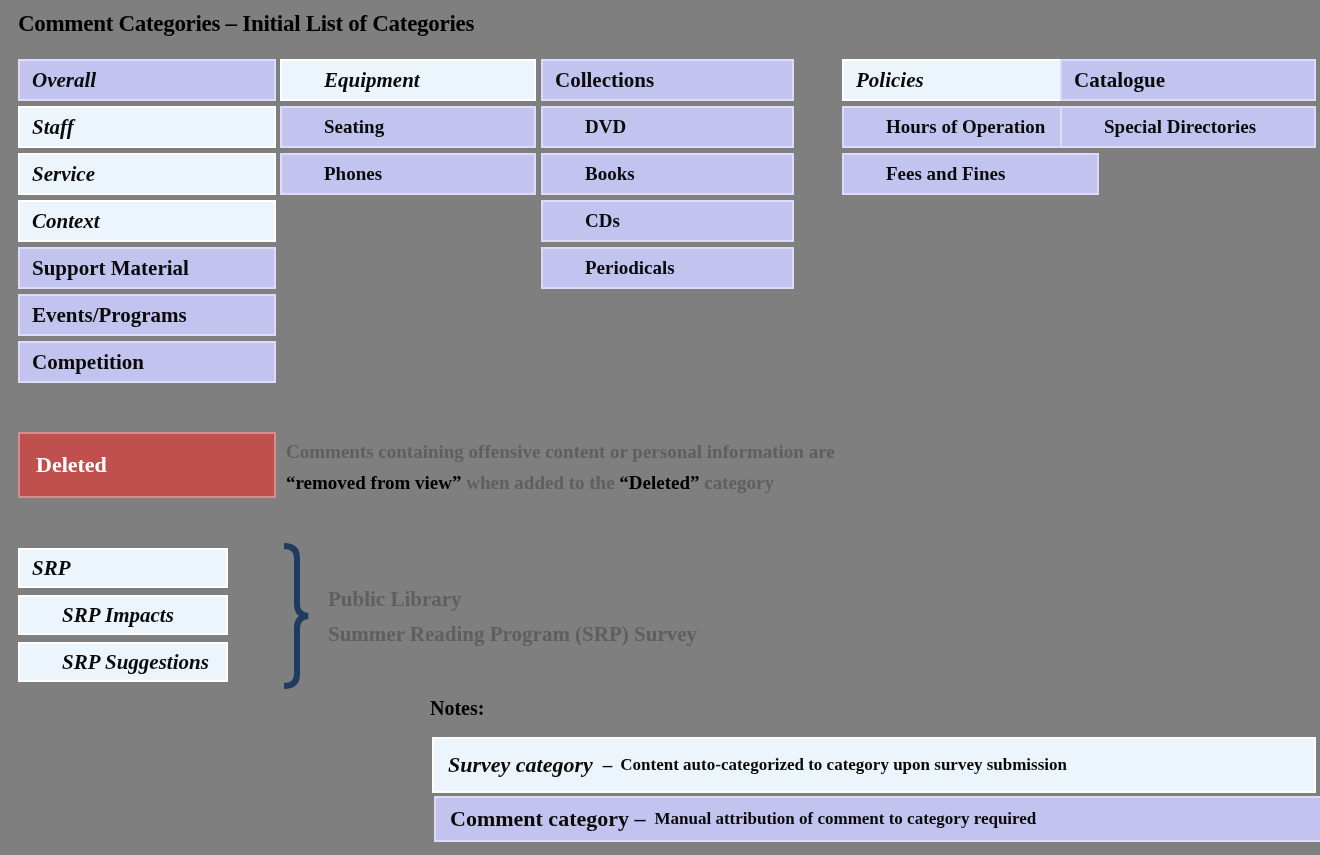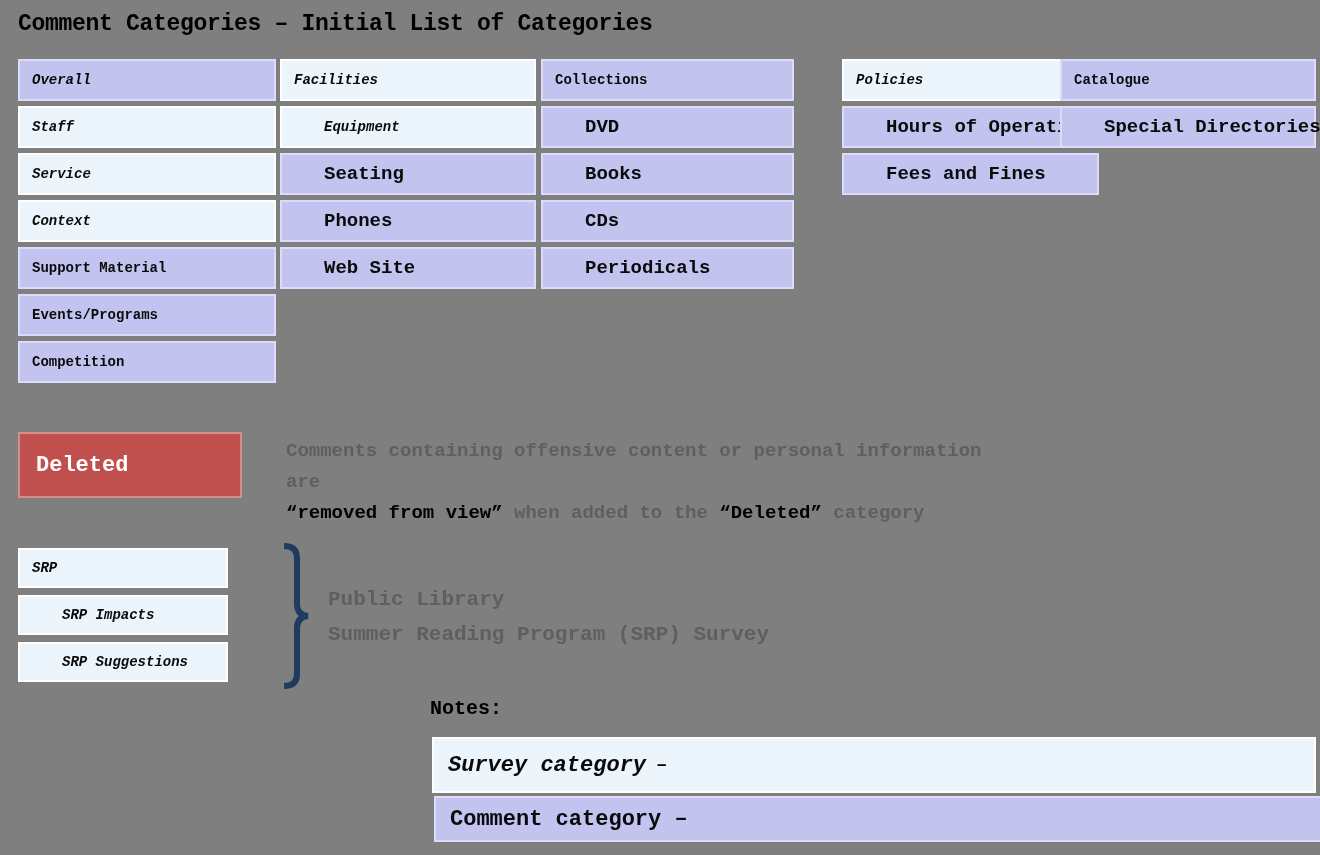--- a/index.html
+++ b/index.html
@@ -1,40 +1,40 @@
 <!DOCTYPE html>
 <html style="--bg: #7f7f7f; --purple: #c3c3f0; --lightblue: #edf5fc; --red: #c0504d; --navy: #1f3b60; --graytext: #5f5f5f;"><head>
 <meta charset="utf-8">
 <style>
   html,body{margin:0;padding:0;background:#6f6f6f;}
   .canvas{
     position:relative;width:1320px;height:855px;overflow:hidden;
     background:var(--bg,#7f7f7f);
-    font-family:Liberation Mono, monospace;
+    font-family:Liberation Serif, serif;
   }
   .title{
     position:absolute;left:18px;top:11px;
     font-size:23px;font-weight:bold;color:#000;letter-spacing:-0.3px;
   }
   .grid{position:absolute;left:0;top:0;width:100%;height:100%;}
   .col{position:absolute;top:59px;}
   .box{
     box-sizing:border-box;height:42px;margin-bottom:5px;
     display:flex;align-items:center;padding-left:12px;
     font-weight:bold;color:#0a0a0a;white-space:nowrap;
     border:2px solid rgba(255,255,255,0.85);
   }
   .purple{background:var(--purple,#c3c3f0);border-color:#dcdcf9;}
   .lightb{background:var(--lightblue,#edf5fc);border-color:#ffffff;}
   .it{font-style:italic;}
   .ind{padding-left:42px;}
-  .lg{font-size:14px;}
+  .lg{font-size:21px;}
   .md{font-size:19px;text-align:center;}
   .deleted-box{
-    position:absolute;left:18px;top:432px;width:224px;height:66px;
+    position:absolute;left:18px;top:432px;width:258px;height:66px;
     box-sizing:border-box;background:var(--red,#c0504d);
     border:2px solid rgba(255,255,255,0.35);
     display:flex;align-items:center;padding-left:16px;
     color:#fff;font-size:22px;font-weight:bold;
   }
   .del-note{
     position:absolute;left:286px;top:436px;width:700px;
     font-size:19px;font-weight:bold;line-height:31px;
     color:var(--graytext,#5f5f5f);
   }
@@ -74,25 +74,23 @@
       <div class="col" style="left: 18px; width: 258px;">
         <div class="box purple it lg">Overall</div>
         <div class="box lightb it lg">Staff</div>
         <div class="box lightb it lg">Service</div>
         <div class="box lightb it lg">Context</div>
         <div class="box purple lg">Support Material</div>
         <div class="box purple lg">Events/Programs</div>
         <div class="box purple lg">Competition</div>
       </div>
       <div class="col" style="left: 280px; width: 256px;">
-        <div class="box lightb it lg">Facilities</div>
         <div class="box lightb it ind lg">Equipment</div>
         <div class="box purple ind md">Seating</div>
         <div class="box purple ind md">Phones</div>
-        <div class="box purple ind md">Web Site</div>
       </div>
       <div class="col" style="left: 541px; width: 253px;">
         <div class="box purple lg">Collections</div>
         <div class="box purple ind md">DVD</div>
         <div class="box purple ind md">Books</div>
         <div class="box purple ind md">CDs</div>
         <div class="box purple ind md">Periodicals</div>
       </div>
       <div class="col" style="left: 842px; width: 257px;">
         <div class="box lightb it lg">Policies</div>
@@ -123,20 +121,22 @@
   <div class="srp-caption">
     <div>Public Library</div>
     <div>Summer Reading Program (SRP) Survey</div>
   </div>
 
   <div class="notes-label">Notes:</div>
 
   <div class="note note1">
     <span class="nt it">Survey category</span>
     <span class="dash">–</span>
+    <span class="nd">Content auto-categorized to category upon survey submission</span>
   </div>
 
   <div class="note note2">
     <span class="nt">Comment category –</span>
     <span class="gap"></span>
+    <span class="nd">Manual attribution of comment to category required</span>
   </div>
 
 </div>
 
 </body></html>

